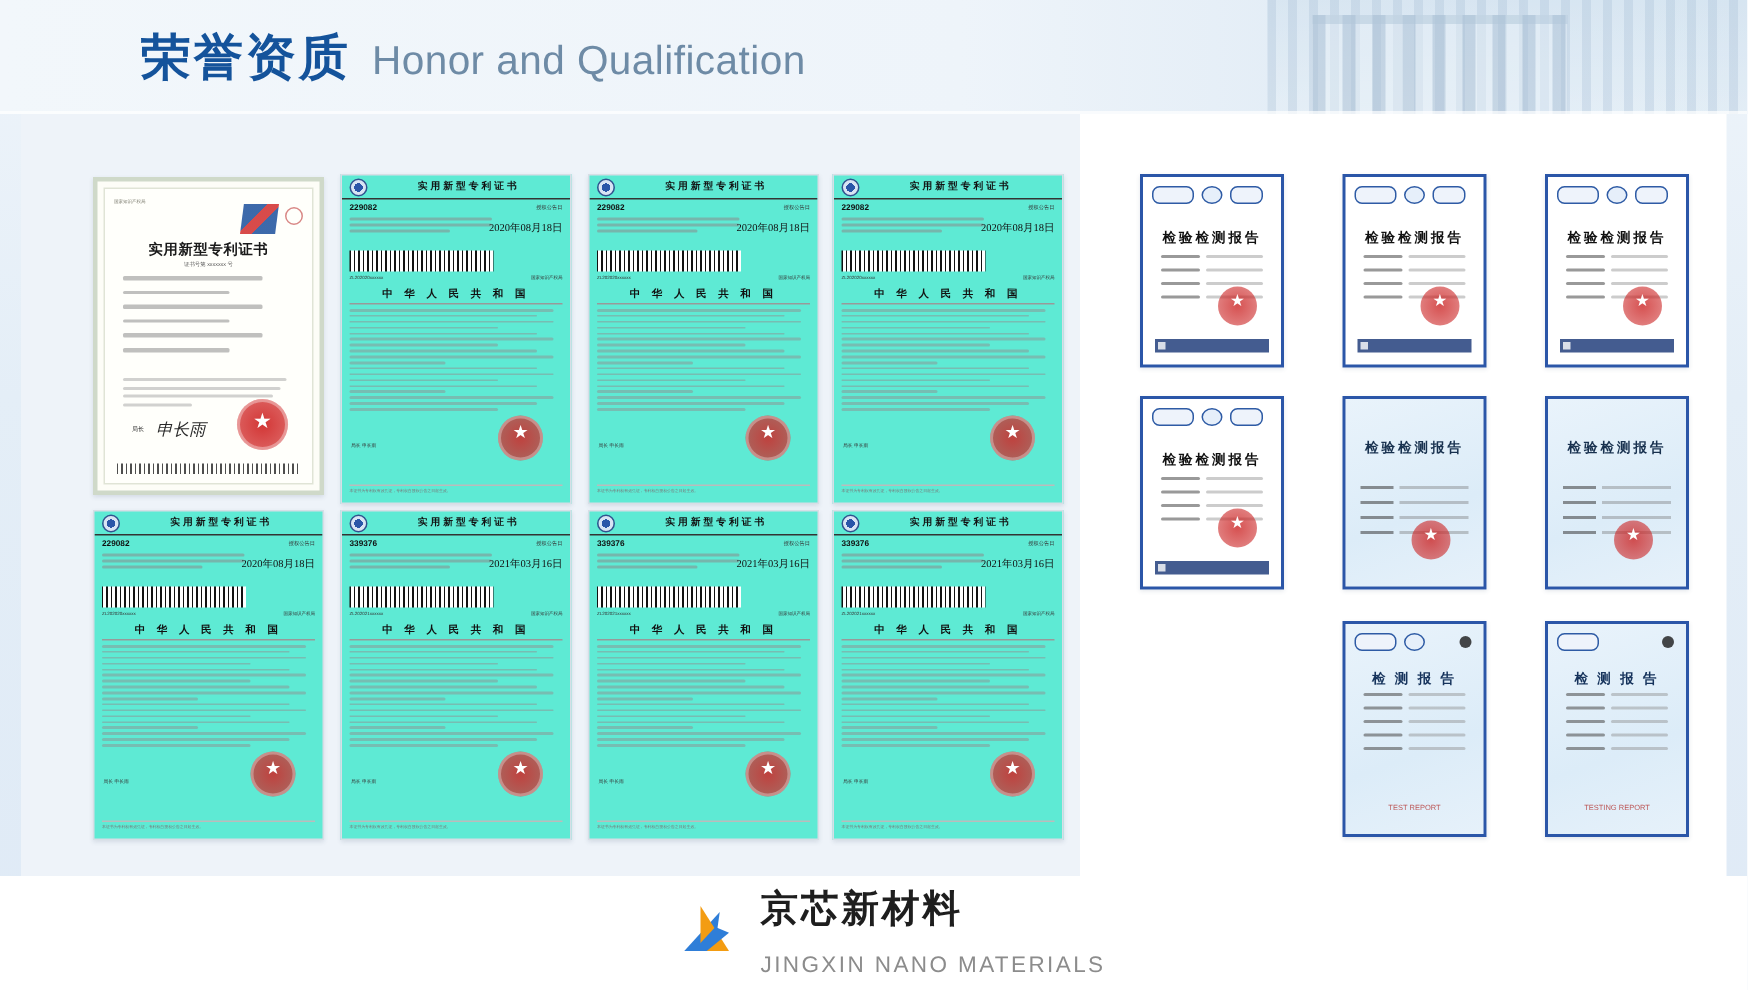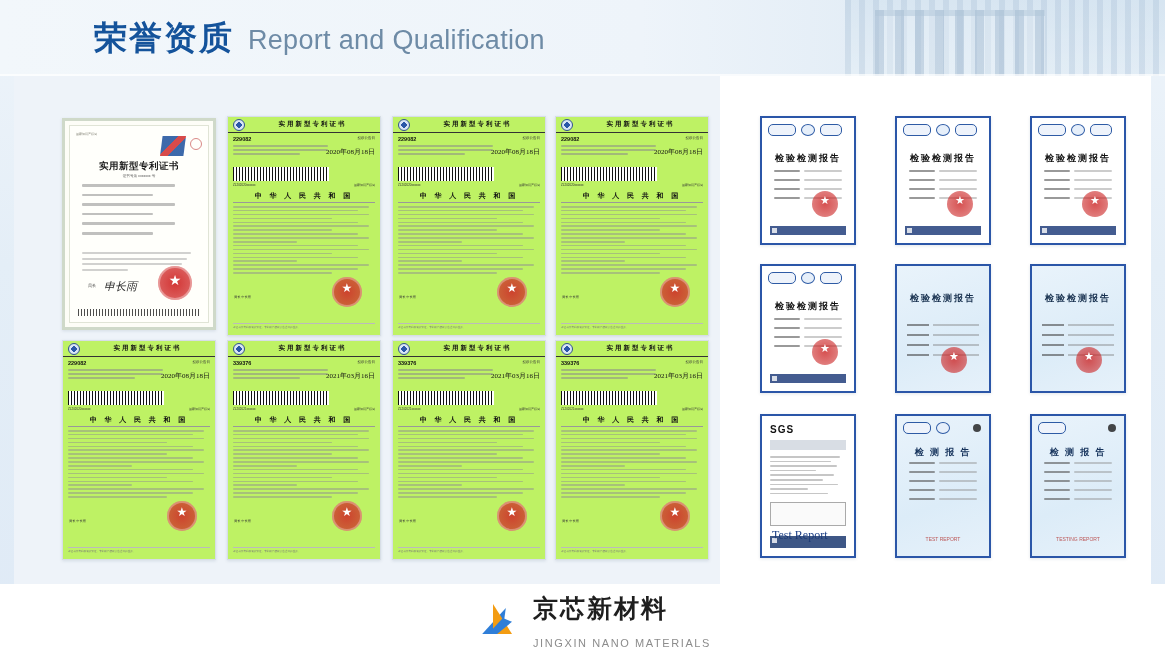--- a/index.html
+++ b/index.html
@@ -99,21 +99,21 @@
   .p-seal:before{
     content:"★";position:absolute;left:0;right:0;top:6px;text-align:center;color:#fff;font-size:14px;
   }
   .p-barcode{
     position:absolute;left:8px;right:8px;bottom:6px;height:7px;
     background:repeating-linear-gradient(90deg,#222 0 1px,transparent 1px 3px);
     opacity:.8;
   }
 
   
-  .pat-doc{width:152px;height:218px;background:#bef264;}
+  .pat-doc{width:152px;height:218px;background:#5eead4;}
   .pd-head{
     position:absolute;left:0;right:0;top:0;height:15px;border-bottom:1px solid #333;
     display:flex;align-items:center;
   }
   .pd-emblem{
     width:10px;height:10px;margin-left:5px;border-radius:50%;
     background:radial-gradient(circle,#2a56a8 0 40%,#d8e4f4 40% 100%);
     border:1px solid #31538f;
   }
   .pd-head-title{
@@ -222,34 +222,34 @@
   .logo-mark .tri2{
     position:absolute;left:9px;top:0;width:0;height:0;
     border-left:0 solid transparent;border-right:19px solid transparent;border-bottom:30px solid #f39c12;
   }
   .logo-mark .tri3{
     position:absolute;left:4px;top:14px;width:24px;height:16px;background:#2f7ed8;
     clip-path:polygon(0 100%,62% 0,100% 24%,38% 100%);
   }
   .logo-text{display:flex;flex-direction:column;line-height:1;}
   .logo-cn{font-size:25px;font-weight:bold;color:#1e1e1e;letter-spacing:2px;}
-  .logo-en{font-size:11px;color:#8c8c8c;letter-spacing:1.6px;margin-top:17px;}
+  .logo-en{font-size:15px;color:#8c8c8c;letter-spacing:1.6px;margin-top:17px;}
   
   .hdr-edge{position:absolute;left:0;top:74px;width:1165px;height:2px;background:rgba(255,255,255,.7);}
 </style>
 </head>
 <body>
 
 <div class="slide">
 
   <div class="header">
     <div class="header-photo"></div>
     <div class="title-wrap">
       <span class="title-cn">荣誉资质</span>
-      <span class="title-en">Report and Qualification</span>
+      <span class="title-en">Honor and Qualification</span>
     </div>
   </div>
   <div class="hdr-edge"></div>
 
   <div class="body-area">
 
     <div class="left-panel">
 
       <div class="cert patent">
         <div class="patent-inner">
@@ -753,38 +753,20 @@
               <div class="b"></div>
             </div>
           <div class="r">
               <div class="a"></div>
               <div class="b"></div>
             </div>
         </div>
         <div class="rp-seal" style="bottom:18px;right:22px;"></div>
       </div>
 
-      <div class="cert report sgs" style="left:40px;top:338px;width:92px;height:140px;">
-        <div class="rp-sgs">SGS</div>
-        <div class="sgs-band"></div>
-        <div class="sgs-lines">
-          <div style="width:92%"></div>
-            <div style="width:80%"></div>
-            <div style="width:88%"></div>
-          <div style="width:60%"></div>
-            <div style="width:84%"></div>
-            <div style="width:70%"></div>
-          <div style="width:90%"></div>
-            <div style="width:50%"></div>
-            <div style="width:76%"></div>
-        </div>
-        <div class="sgs-box"></div>
-        <div class="sgs-hand">Test Report</div>
-        <div class="rp-foot" style="height:12px;background:#1d3a72;"></div>
-      </div>
 
       <div class="cert report tinted" style="left:175px;top:338px;width:92px;height:140px;">
         <div class="dot-tl"></div>
         <div class="rp-logos">
           <div class="rp-logo wide"></div>
           <div class="rp-logo round"></div>
         </div>
         <div class="rp-title" style="top:30px;color:#16335c;">检 测 报 告</div>
         <div class="rp-fields" style="top:46px;">
           <div class="row">

